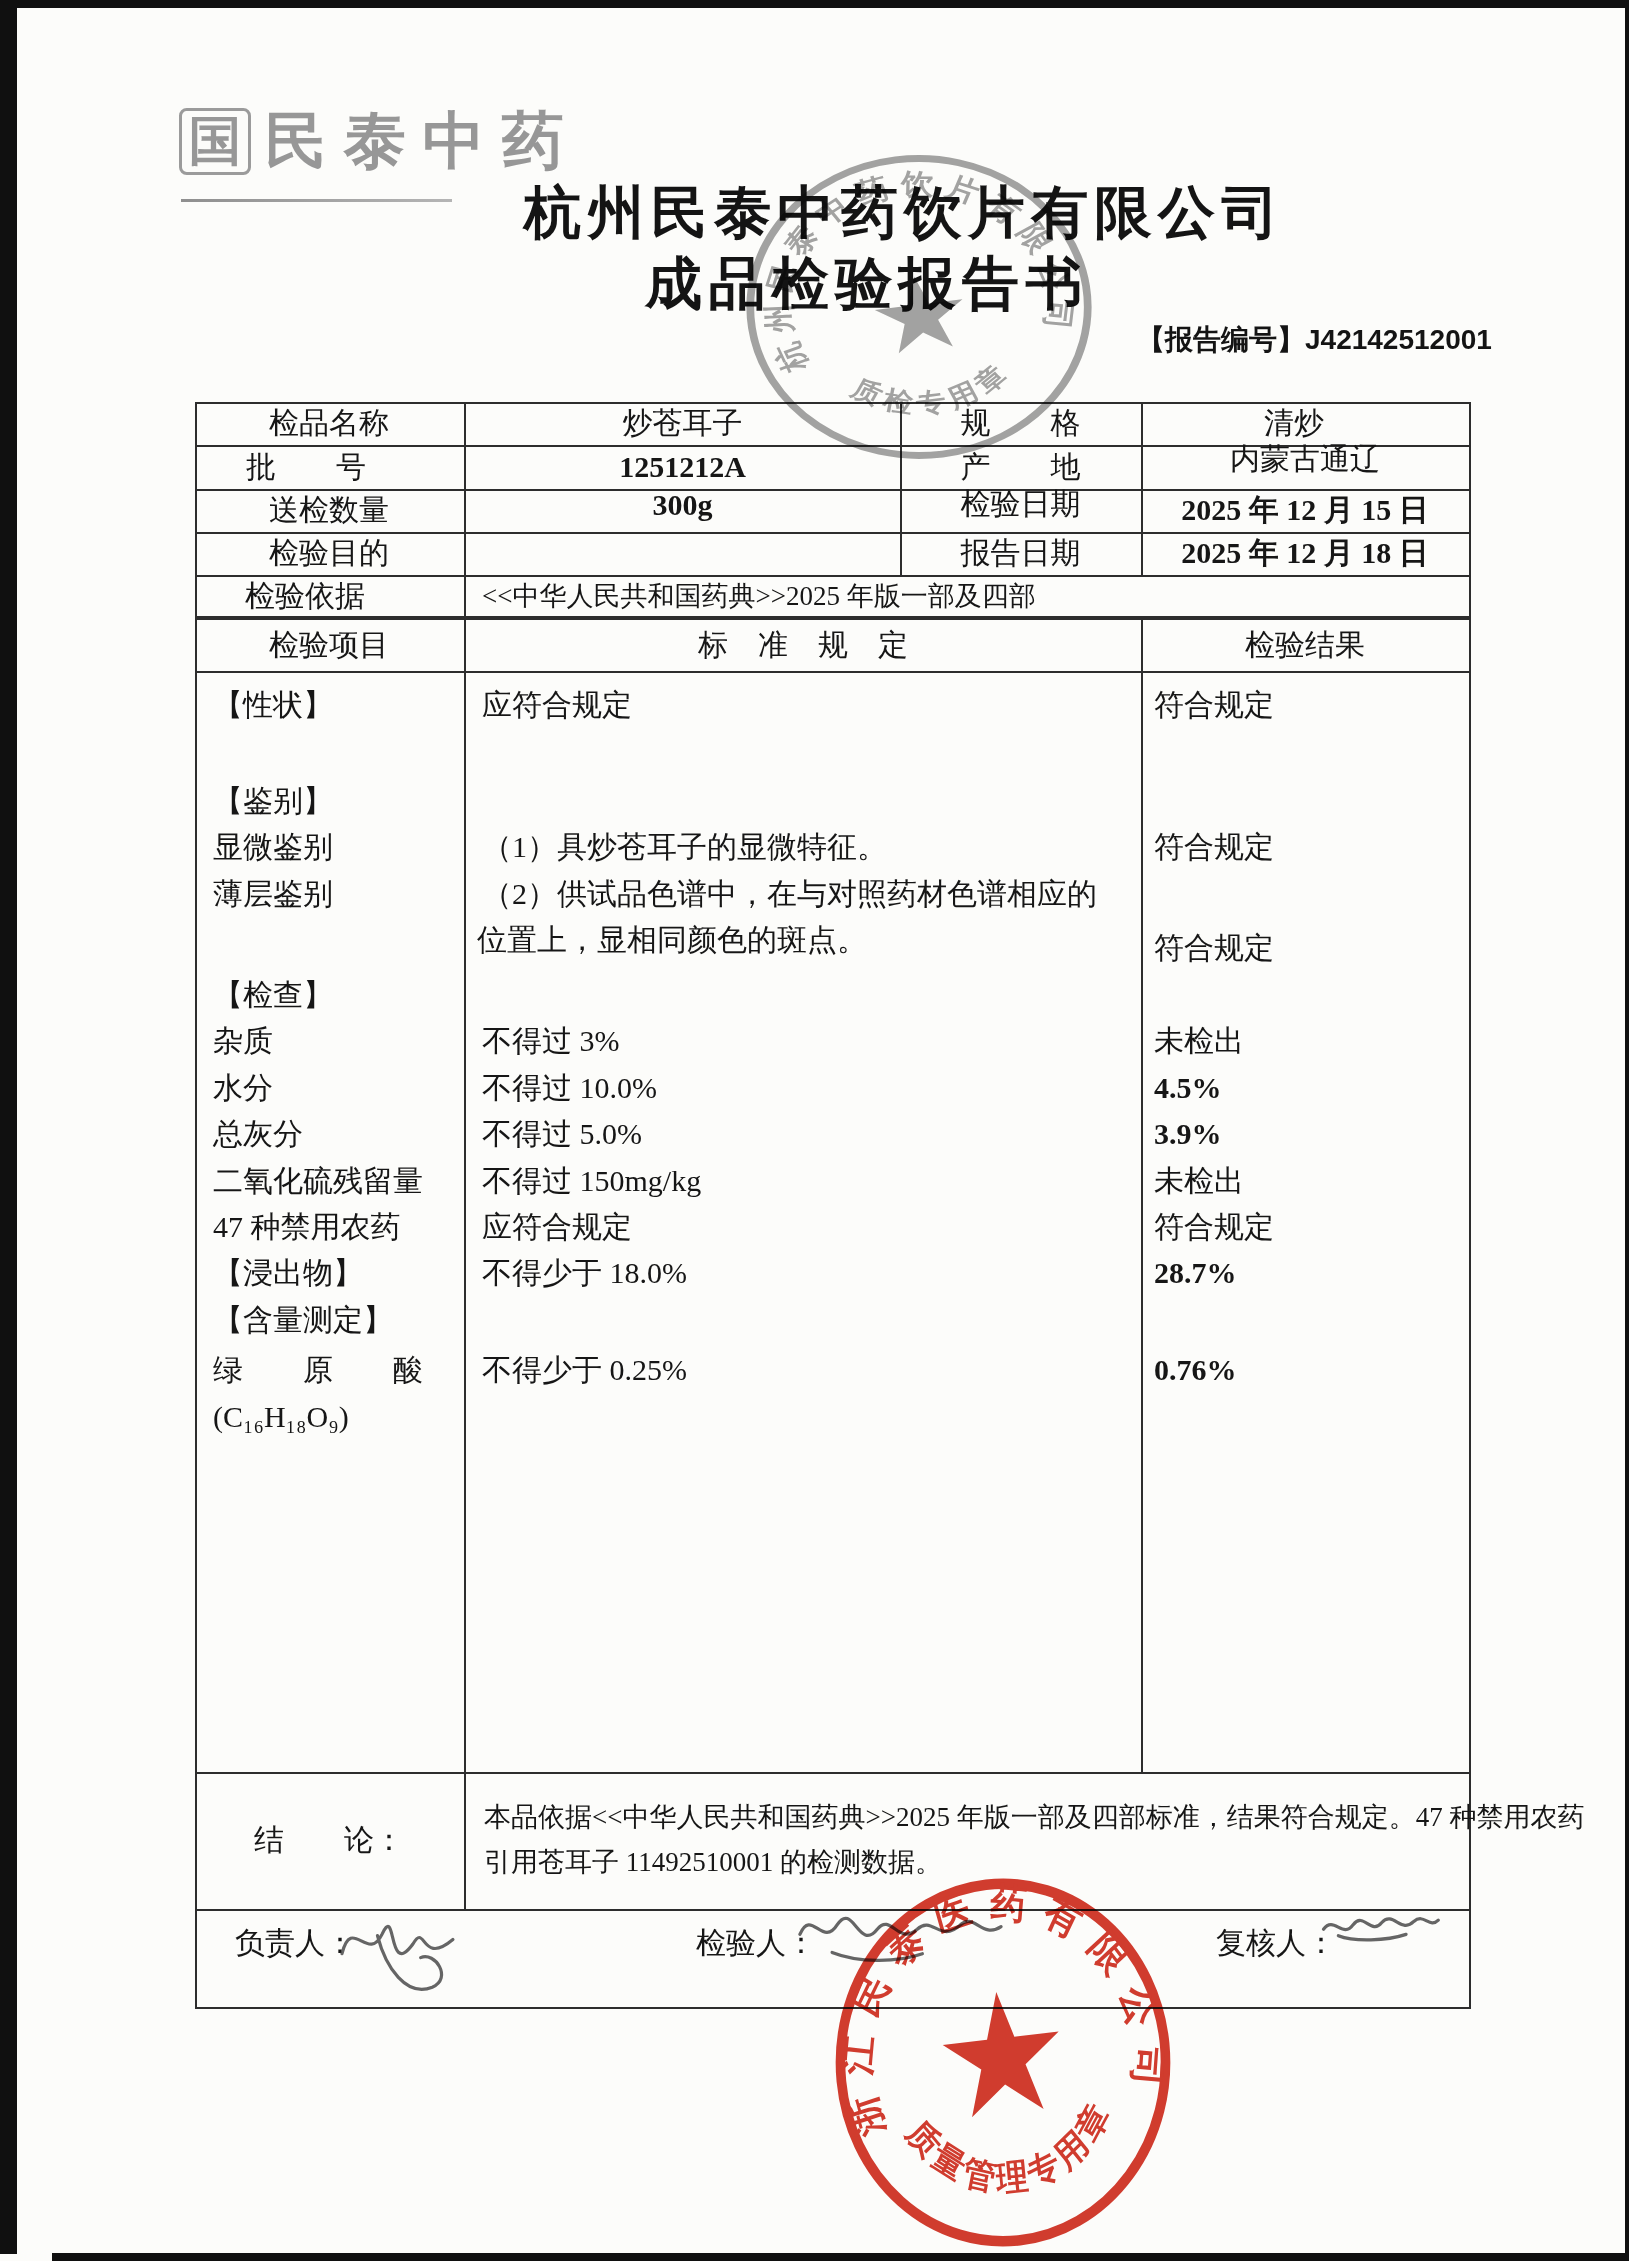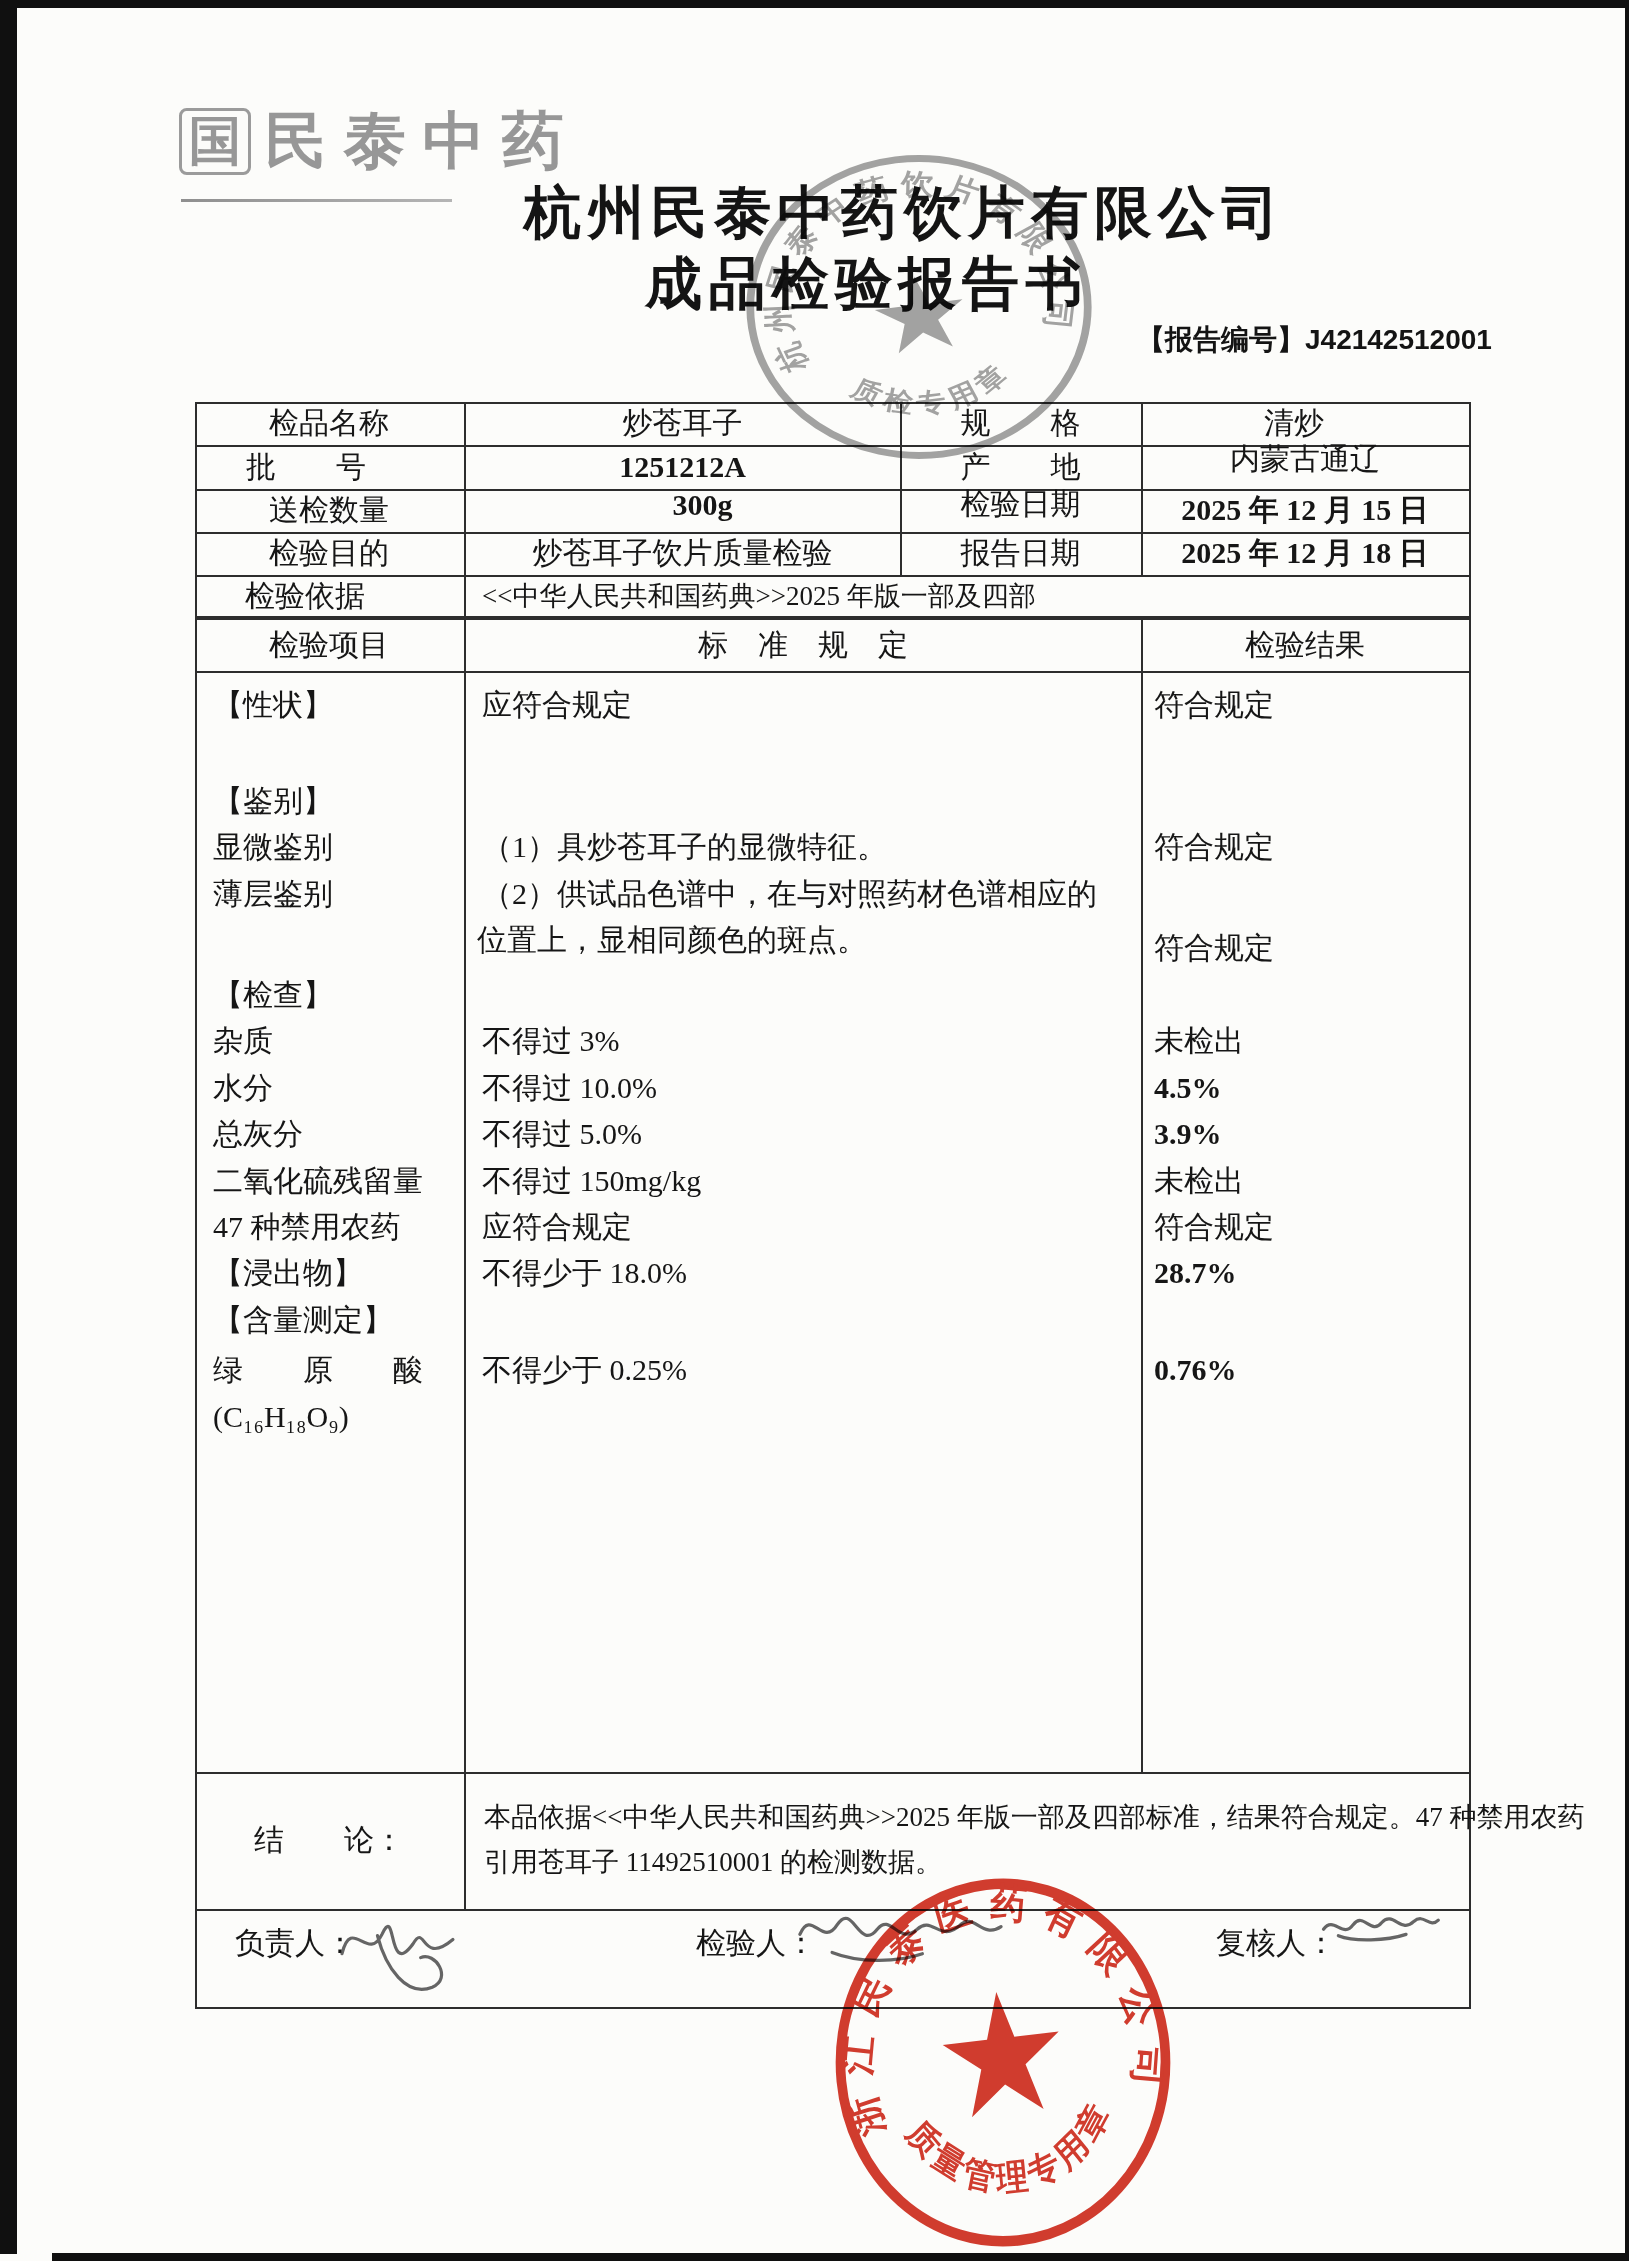--- a/index.html
+++ b/index.html
@@ -74,26 +74,25 @@
   <div class="cell" style="left:464px;top:402px;width:437px;height:43px;">炒苍耳子</div>
   <div class="cell" style="left:900px;top:402px;width:241px;height:43px;">规　　格</div>
   <div class="cell" style="left:1094px;top:402px;width:328px;height:43px;margin-left:36px;">清炒</div>
 
   <div class="cell" style="left:195px;top:445px;width:222px;height:44px;">批　　号</div>
   <div class="cell num" style="left:464px;top:445px;width:437px;height:44px;">1251212A</div>
   <div class="cell" style="left:900px;top:445px;width:241px;height:44px;">产　　地</div>
   <div class="cell" style="left:1141px;top:445px;width:328px;height:28px;">内蒙古通辽</div>
 
   <div class="cell" style="left:195px;top:489px;width:268px;height:43px;">送检数量</div>
-  <div class="cell num" style="left:484px;top:489px;width:437px;height:31px;">300g</div>
+  <div class="cell num" style="left:464px;top:489px;width:437px;height:31px;">300g</div>
   <div class="cell" style="left:900px;top:489px;width:241px;height:31px;">检验日期</div>
   <div class="cell num" style="left:1141px;top:489px;width:328px;height:43px;">2025 年 12 月 15 日</div>
 
   <div class="cell" style="left:195px;top:532px;width:268px;height:43px;">检验目的</div>
-  <div class="cell" style="left:464px;top:532px;width:437px;height:43px;">炒苍耳子饮片质量检验</div>
   <div class="cell" style="left:900px;top:532px;width:241px;height:43px;">报告日期</div>
   <div class="cell num" style="left:1141px;top:532px;width:328px;height:43px;">2025 年 12 月 18 日</div>
 
   <div class="cell" style="left:195px;top:575px;width:220px;height:43px;">检验依据</div>
   <div class="bline" style="left:482px;top:579px;font-size:27px;">&lt;&lt;中华人民共和国药典&gt;&gt;2025 年版一部及四部</div>
 
   <div class="cell" style="left:195px;top:618px;width:268px;height:54px;">检验项目</div>
   <div class="cell" style="left:464px;top:618px;width:678px;height:54px;">标　准　规　定</div>
   <div class="cell" style="left:1141px;top:618px;width:328px;height:54px;">检验结果</div>
 

